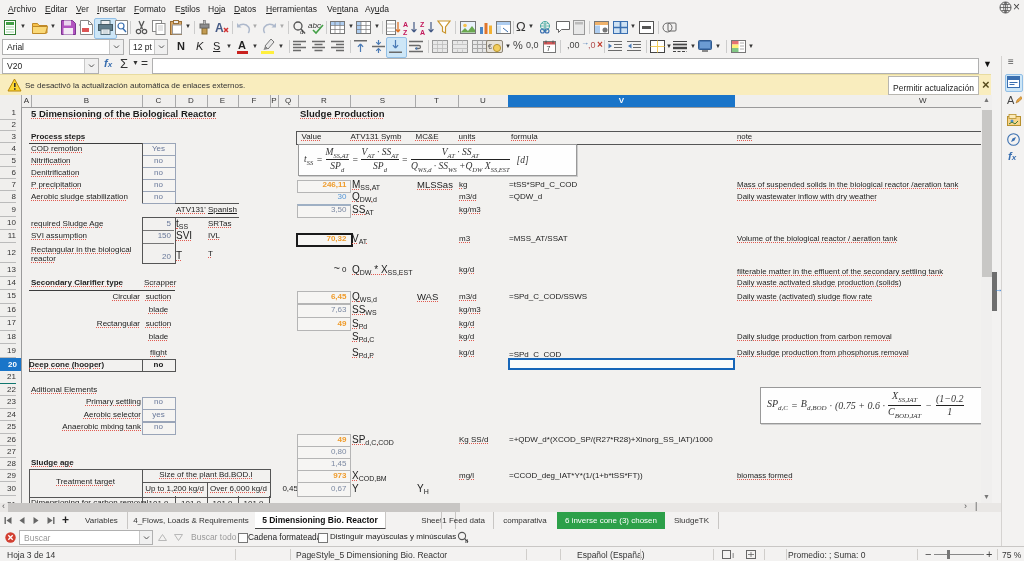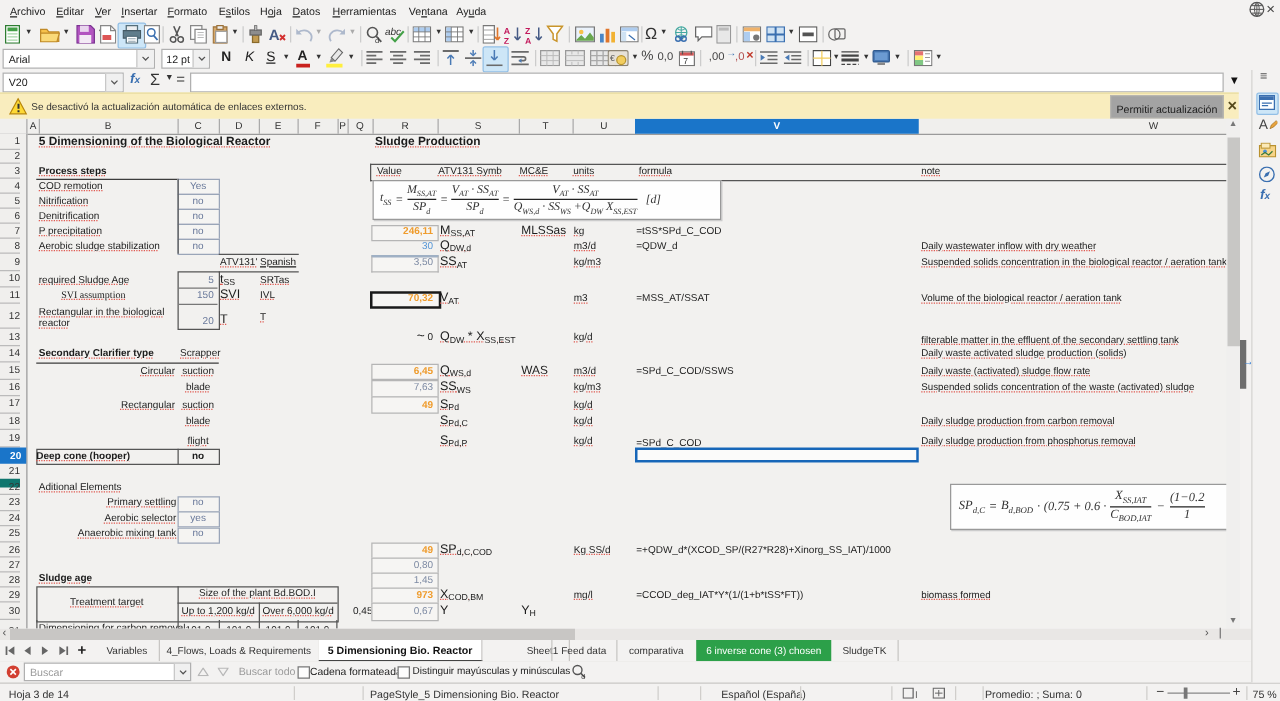--- a/index.html
+++ b/index.html
@@ -407,21 +407,21 @@
   <span class="ab" style="left:983px;top:3px;font-size:9px;color:#111;">▼</span>
 </div>
 
 <div class="ab" style="left:0;top:74px;width:991px;height:21px;background:#f9edbe;border-top:1px solid #e8dca0;">
   <svg class="ab" style="left:7px;top:3px;" width="15" height="14" viewBox="0 0 15 14">
         <path d="M7.5 1 L14 13 L1 13 Z" fill="#fdd835" stroke="#b8860b" stroke-width="1"></path>
         <rect x="7" y="5" width="1.6" height="4" fill="#333"></rect>
         <rect x="7" y="10.2" width="1.6" height="1.6" fill="#333"></rect>
       </svg>
   <span class="ab" style="left:25px;top:6px;font-size:8px;color:#333;">Se desactivó la actualización automática de enlaces externos.</span>
-  <div class="ab" style="left:888px;top:1px;width:89px;height:17px;background:#a3a3a3;border:1px solid #b8b6b0;text-align:center;">
+  <div class="ab" style="left:888px;top:1px;width:89px;height:17px;background:#ffffff;border:1px solid #b8b6b0;text-align:center;">
     <span style="font-size:8.5px;color:#222;line-height:17px;">Permitir actualización</span>
   </div>
   <span class="ab" style="left:982px;top:2px;font-size:13px;color:#55491c;font-weight:bold;">×</span>
 </div>
 
 <div id="grid" class="ab" style="left:0;top:95px;width:984px;height:408px;background:#f2f1ef;overflow:hidden;">
 
   <div id="colhdr" class="ab" style="left:0;top:0;width:984px;height:12px;background:#f0efed;border-bottom:1px solid #9a9a9a;font-size:8px;color:#333;">
     <div class="ab" style="left:21px;top:0;width:9px;height:12px;border-left:1px solid #aaa;border-right:1px solid #aaa;text-align:center;line-height:12px;">A</div>
     <div class="ab" style="left:31px;top:0;width:111px;height:12px;border-right:1px solid #aaa;text-align:center;line-height:12px;">B</div>
@@ -455,21 +455,21 @@
     <div class="ab" style="left:0;top:123px;width:16px;height:11.5px;text-align:right;border-bottom:1px solid #bbb;line-height:11.5px;">11</div>
     <div class="ab" style="left:0;top:135.5px;width:16px;height:19px;text-align:right;border-bottom:1px solid #bbb;line-height:19px;">12</div>
     <div class="ab" style="left:0;top:155.5px;width:16px;height:13px;text-align:right;border-bottom:1px solid #bbb;line-height:13px;">13</div>
     <div class="ab" style="left:0;top:169.5px;width:16px;height:12.5px;text-align:right;border-bottom:1px solid #bbb;line-height:12.5px;">14</div>
     <div class="ab" style="left:0;top:183px;width:16px;height:12.5px;text-align:right;border-bottom:1px solid #bbb;line-height:12.5px;">15</div>
     <div class="ab" style="left:0;top:196.5px;width:16px;height:12.5px;text-align:right;border-bottom:1px solid #bbb;line-height:12.5px;">16</div>
     <div class="ab" style="left:0;top:210px;width:16px;height:12.5px;text-align:right;border-bottom:1px solid #bbb;line-height:12.5px;">17</div>
     <div class="ab" style="left:0;top:223.5px;width:16px;height:12.5px;text-align:right;border-bottom:1px solid #bbb;line-height:12.5px;">18</div>
     <div class="ab" style="left:0;top:237px;width:16px;height:13px;text-align:right;border-bottom:1px solid #bbb;line-height:13px;">19</div>
     <div class="ab" style="left:0;top:251px;width:21px;height:13px;background:#1a75c9;color:#fff;font-weight:bold;text-align:right;line-height:13px;"><span style="margin-right:4px;">20</span></div>
-    <div class="ab" style="left:0;top:264px;width:16px;height:11.5px;text-align:right;border-bottom:7px solid #0f766e;line-height:11.5px;">21</div>
+    <div class="ab" style="left:0;top:264px;width:16px;height:11.5px;text-align:right;border-bottom:1px solid #0f766e;line-height:11.5px;">21</div>
     <div class="ab" style="left:0;top:276.5px;width:16px;height:11.5px;text-align:right;border-bottom:1px solid #bbb;line-height:11.5px;">22</div>
     <div class="ab" style="left:0;top:289px;width:16px;height:11.5px;text-align:right;border-bottom:1px solid #bbb;line-height:11.5px;">23</div>
     <div class="ab" style="left:0;top:301.5px;width:16px;height:11.5px;text-align:right;border-bottom:1px solid #bbb;line-height:11.5px;">24</div>
     <div class="ab" style="left:0;top:314px;width:16px;height:11.5px;text-align:right;border-bottom:1px solid #bbb;line-height:11.5px;">25</div>
     <div class="ab" style="left:0;top:326.5px;width:16px;height:11px;text-align:right;border-bottom:1px solid #bbb;line-height:11px;">26</div>
     <div class="ab" style="left:0;top:338.5px;width:16px;height:11px;text-align:right;border-bottom:1px solid #bbb;line-height:11px;">27</div>
     <div class="ab" style="left:0;top:350.5px;width:16px;height:11px;text-align:right;border-bottom:1px solid #bbb;line-height:11px;">28</div>
     <div class="ab" style="left:0;top:362.5px;width:16px;height:11px;text-align:right;border-bottom:1px solid #bbb;line-height:11px;">29</div>
     <div class="ab" style="left:0;top:374.5px;width:16px;height:13px;text-align:right;border-bottom:1px solid #bbb;line-height:13px;">30</div>
     <div class="ab" style="left:0;top:388.5px;width:16px;height:18px;text-align:right;line-height:18px;">31</div>
@@ -500,21 +500,21 @@
     <div class="t sq" style="left:176px;top:109px;">ATV131'</div>
     <div class="t sq" style="left:208px;top:109px;text-decoration:underline;">Spanish</div>
     <div class="ab" style="left:175px;top:121.5px;width:64px;height:1px;background:#555;"></div>
     <div class="ab" style="left:142px;top:122px;width:32px;height:44.5px;border:1px solid #555;"></div>
     <div class="ab" style="left:143px;top:135px;width:31px;height:1px;background:#777;"></div>
     <div class="ab" style="left:143px;top:147.5px;width:31px;height:1px;background:#777;"></div>
     <div class="t yn" style="left:142px;top:122.5px;width:29px;text-align:right;">5</div>
     <div class="t yn" style="left:142px;top:135px;width:29px;text-align:right;">150</div>
     <div class="t yn" style="left:142px;top:155.5px;width:29px;text-align:right;">20</div>
     <div class="t sq" style="left:31px;top:122.5px;">required Sludge Age</div>
-    <div class="t sq" style="left:49px;top:135px;font-family:Liberation Serif, serif;">SVI assumption</div>
+    <div class="t sq" style="left:31px;top:135px;">SVI assumption</div>
     <div class="t sq" style="left:31px;top:149px;">Rectangular in the biological</div>
     <div class="t sq" style="left:31px;top:157.5px;">reactor</div>
     <div class="t sym sq" style="left:176px;top:122.5px;">t<sub>SS</sub></div>
     <div class="t sq" style="left:208px;top:122.5px;">SRTas</div>
     <div class="t sym sq" style="left:176px;top:135px;">SVI</div>
     <div class="t sq" style="left:208px;top:135px;">IVL</div>
     <div class="t sym sq" style="left:176px;top:155px;">T</div>
     <div class="t sq" style="left:208px;top:152.5px;">T</div>
     <div class="t b sq" style="left:31px;top:182px;">Secondary Clarifier type</div>
     <div class="t sq" style="left:144px;top:182px;">Scrapper</div>
@@ -567,30 +567,30 @@
     <div class="t sq" style="left:415.5px;top:36px;">MC&amp;E</div>
     <div class="t sq" style="left:458.5px;top:36px;">units</div>
     <div class="t sq" style="left:511px;top:36px;">formula</div>
     <div class="t sq" style="left:737px;top:36px;font-size:7.8px;">note</div>
     <div class="ab" style="left:296.5px;top:84.5px;width:52px;height:11px;border:1px solid #b5b5b5;background:#f6f5f3;"></div>
     <div class="t or num" style="left:296.5px;top:84px;width:50px;text-align:right;">246,11</div>
     <div class="t sym sq" style="left:352px;top:84px;">M<sub>SS,AT</sub></div>
     <div class="t sq" style="left:417px;top:84px;font-size:9.5px;">MLSSas</div>
     <div class="t sq" style="left:459px;top:84px;">kg</div>
     <div class="t " style="left:509px;top:84px;">=tSS*SPd_C_COD</div>
+    <div class="t sq" style="left:737px;top:84px;font-size:7.8px;">Mass of suspended solids in the biological reactor /aeration tank</div>
     <div class="t bv num" style="left:296.5px;top:96px;width:50px;text-align:right;">30</div>
     <div class="t sym sq" style="left:352px;top:96px;">Q<sub>DW,d</sub></div>
     <div class="t sq" style="left:459px;top:96px;">m3/d</div>
     <div class="t " style="left:509px;top:96px;">=QDW_d</div>
     <div class="t sq" style="left:737px;top:96px;font-size:7.8px;">Daily wastewater inflow with dry weather</div>
     <div class="ab" style="left:296.5px;top:108.5px;width:52px;height:11px;border:1px solid #b5b5b5;background:#f6f5f3;border-top:2px solid #9fb0c4;"></div>
     <div class="t gv num" style="left:296.5px;top:108.5px;width:50px;text-align:right;">3,50</div>
     <div class="t sym sq" style="left:352px;top:108.5px;">SS<sub>AT</sub></div>
     <div class="t sq" style="left:459px;top:108.5px;">kg/m3</div>
-    <div class="t sq" style="left:737px;top:108.5px;font-size:7.8px;">Suspended solids concentration in the biological reactor / aeration tank</div>
     <div class="ab" style="left:295.5px;top:137.5px;width:53px;height:10px;border:2px solid #1a1a1a;background:#f6f5f3;"></div>
     <div class="t or num" style="left:296.5px;top:138px;width:50px;text-align:right;">70,32</div>
     <div class="t sym sq" style="left:352px;top:138px;">V<sub>AT</sub></div>
     <div class="t sq" style="left:459px;top:138px;">m3</div>
     <div class="t " style="left:509px;top:138px;">=MSS_AT/SSAT</div>
     <div class="t sq" style="left:737px;top:138px;font-size:7.8px;">Volume of the biological reactor / aeration tank</div>
     <div class="t  num" style="left:296.5px;top:168.5px;width:50px;text-align:right;"><span style="font-size:11px;line-height:8px;">~</span> 0</div>
     <div class="t sym sq" style="left:352px;top:168.5px;">Q<sub>DW</sub> * X<sub>SS,EST</sub></div>
     <div class="t sq" style="left:459px;top:168.5px;">kg/d</div>
     <div class="t sq" style="left:737px;top:171px;font-size:7.8px;">filterable matter in the effluent of the secondary settling tank</div>
@@ -599,21 +599,20 @@
     <div class="t or num" style="left:296.5px;top:195.75px;width:50px;text-align:right;">6,45</div>
     <div class="t sym sq" style="left:352px;top:195.75px;">Q<sub>WS,d</sub></div>
     <div class="t sq" style="left:417px;top:195.75px;font-size:9.5px;">WAS</div>
     <div class="t sq" style="left:459px;top:195.75px;">m3/d</div>
     <div class="t " style="left:509px;top:195.75px;">=SPd_C_COD/SSWS</div>
     <div class="t sq" style="left:737px;top:195.75px;font-size:7.8px;">Daily waste (activated) sludge flow rate</div>
     <div class="ab" style="left:296.5px;top:208.5px;width:52px;height:12px;border:1px solid #b5b5b5;background:#f6f5f3;"></div>
     <div class="t gv num" style="left:296.5px;top:209.25px;width:50px;text-align:right;">7,63</div>
     <div class="t sym sq" style="left:352px;top:209.25px;">SS<sub>WS</sub></div>
     <div class="t sq" style="left:459px;top:209.25px;">kg/m3</div>
-    <div class="t sq" style="left:737px;top:209.25px;font-size:7.8px;">Suspended solids concentration of the waste (activated) sludge</div>
     <div class="ab" style="left:296.5px;top:222px;width:52px;height:12px;border:1px solid #b5b5b5;background:#f6f5f3;"></div>
     <div class="t or num" style="left:296.5px;top:222.75px;width:50px;text-align:right;">49</div>
     <div class="t sym sq" style="left:352px;top:222.75px;">S<sub>Pd</sub></div>
     <div class="t sq" style="left:459px;top:222.75px;">kg/d</div>
     <div class="t " style="left:509px;top:222.75px;margin-top:31px;">=SPd_C_COD</div>
     <div class="t sym sq" style="left:352px;top:236.25px;">S<sub>Pd,C</sub></div>
     <div class="t sq" style="left:459px;top:236.25px;">kg/d</div>
     <div class="t sq" style="left:737px;top:236.25px;font-size:7.8px;">Daily sludge production from carbon removal</div>
     <div class="t sym sq" style="left:352px;top:252px;">S<sub>Pd,P</sub></div>
     <div class="t sq" style="left:459px;top:252px;">kg/d</div>

